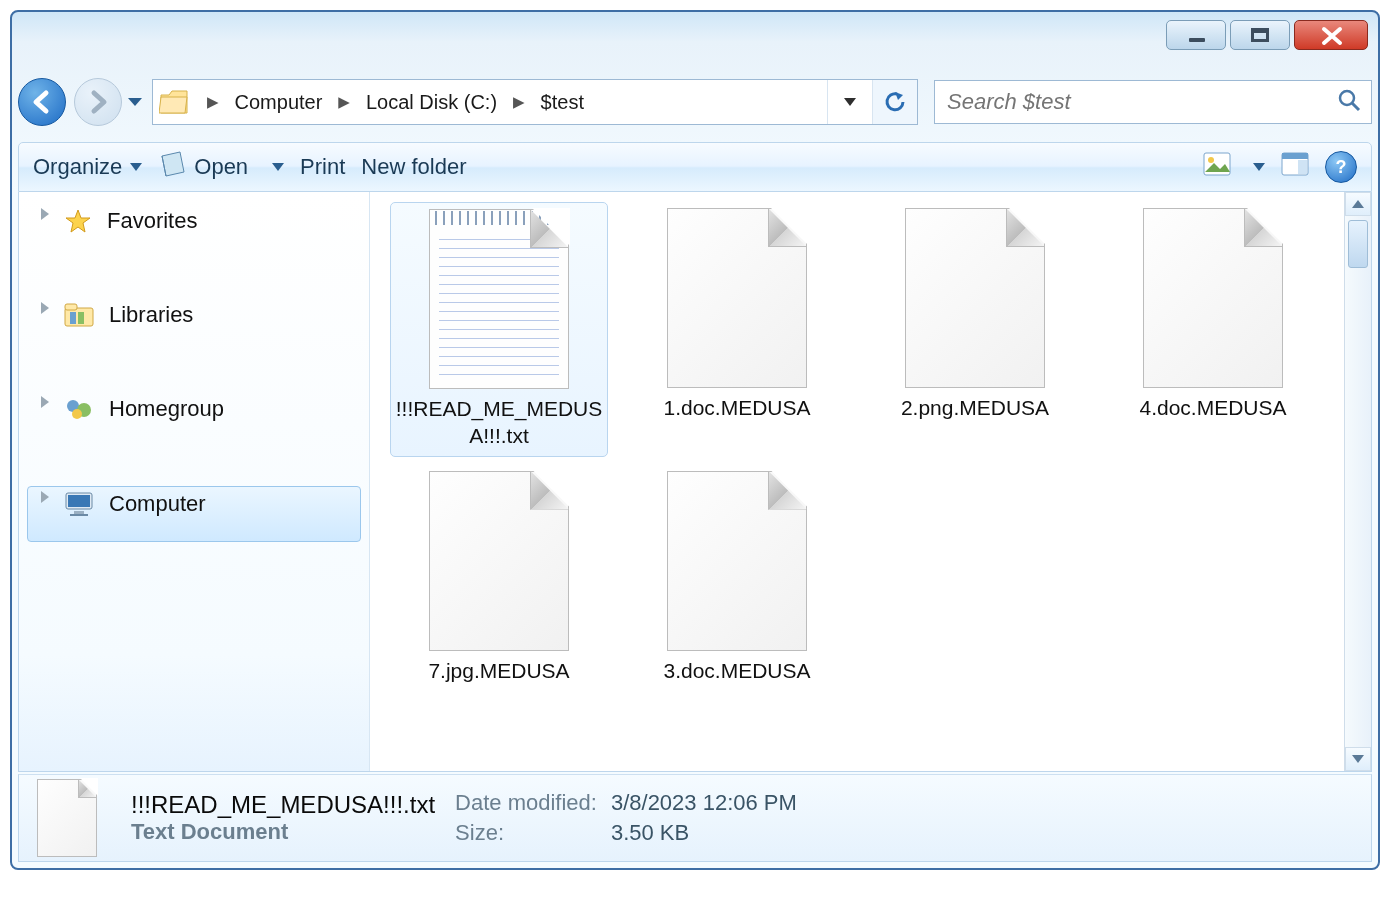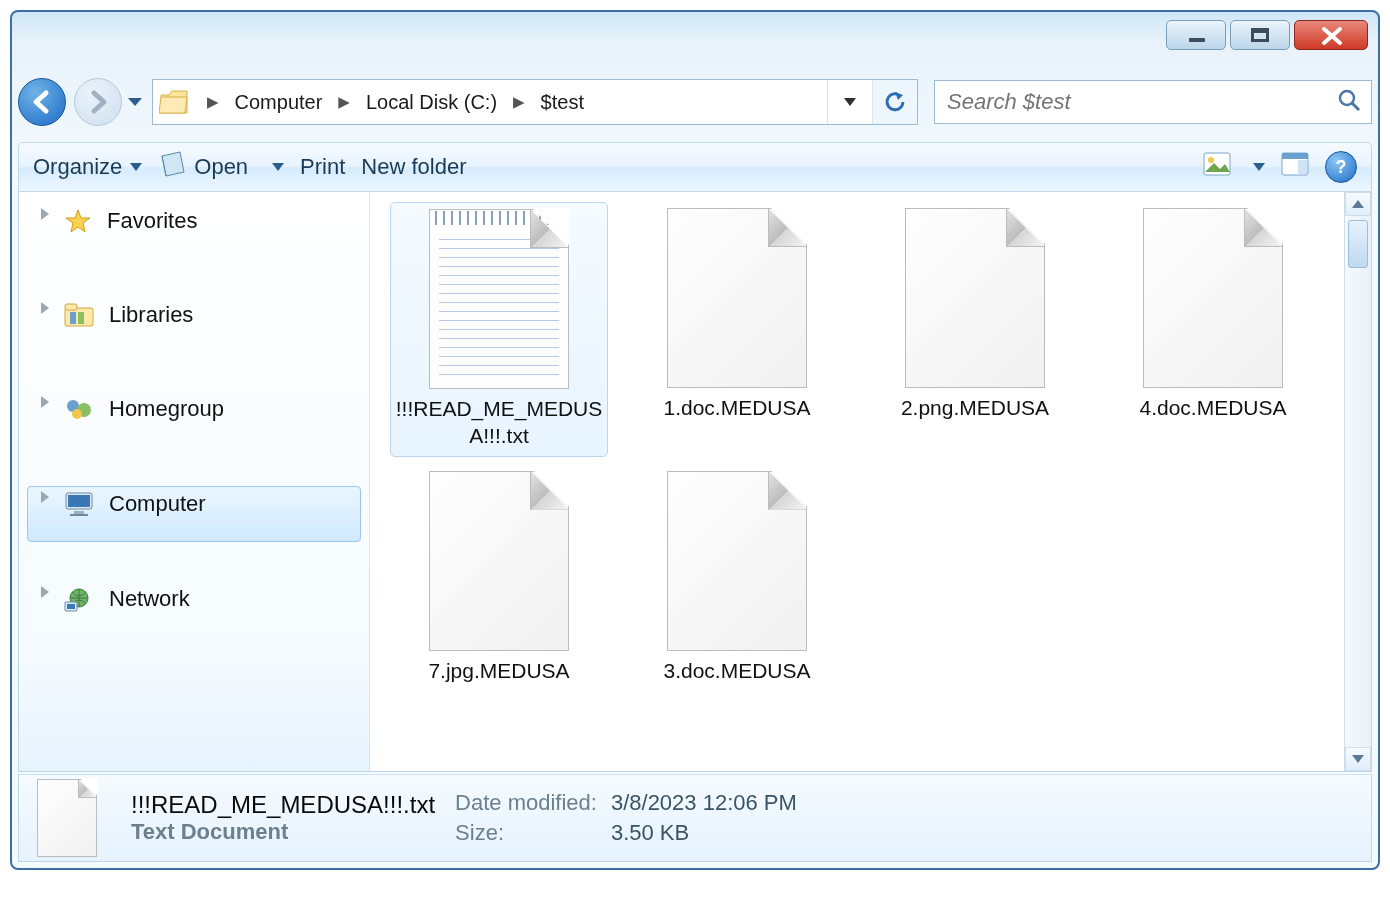--- a/index.html
+++ b/index.html
@@ -253,30 +253,20 @@
             <span class="tri"></span>
             <span><svg class="ico-comp" viewBox="0 0 30 26">
                 <rect x="2" y="2" width="26" height="16" rx="2" fill="#dfeaf4" stroke="#6b8aa6"></rect>
                 <rect x="4" y="4" width="22" height="12" fill="#3a78b5"></rect>
                 <rect x="10" y="20" width="10" height="3" fill="#9bb0c3"></rect>
                 <rect x="6" y="23" width="18" height="2" fill="#6b8aa6"></rect>
               </svg></span>
             <span>Computer</span>
           </li>
           <li class="nav-gap"></li>
-          <li class="nav-item">
-            <span class="tri"></span>
-            <span><svg class="ico-net" viewBox="0 0 30 26">
-                <circle cx="15" cy="12" r="9" fill="#6fb36a" stroke="#3d7d3a"></circle>
-                <path d="M6 12 H24 M15 3 V21 M8 6 Q15 14 22 6 M8 18 Q15 10 22 18" stroke="#3d7d3a" fill="none"></path>
-                <rect x="1" y="16" width="12" height="9" rx="1" fill="#dfeaf4" stroke="#6b8aa6"></rect>
-                <rect x="3" y="18" width="8" height="5" fill="#3a78b5"></rect>
-              </svg></span>
-            <span>Network</span>
-          </li>
         </ul>
     </div>
     <div class="content">
       <div class="filegrid" id="filegrid">
           <div class="file selected">
             <div class="file-icon">
               <div class="blank-page txt-page">
                 <div class="sheet"></div>
                 <div class="binding"></div>
                 <div class="lines"></div>

